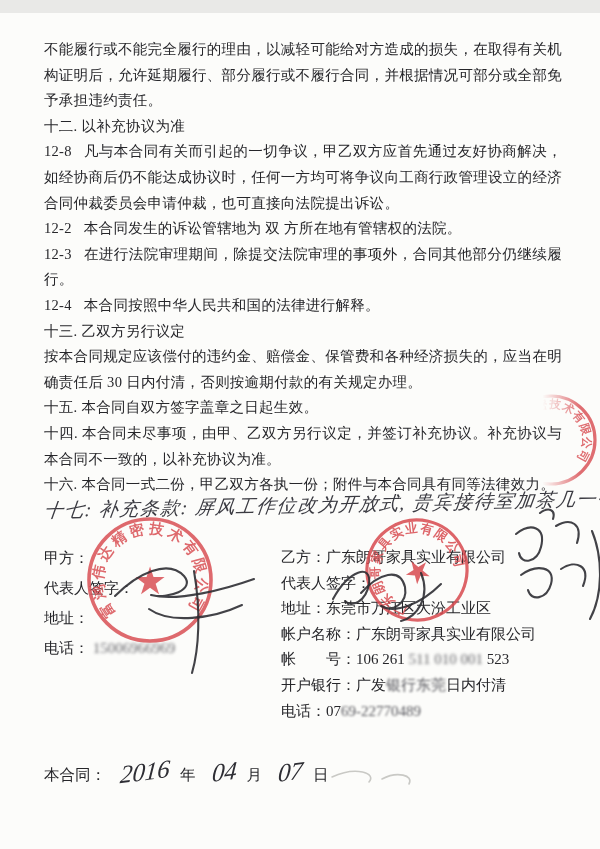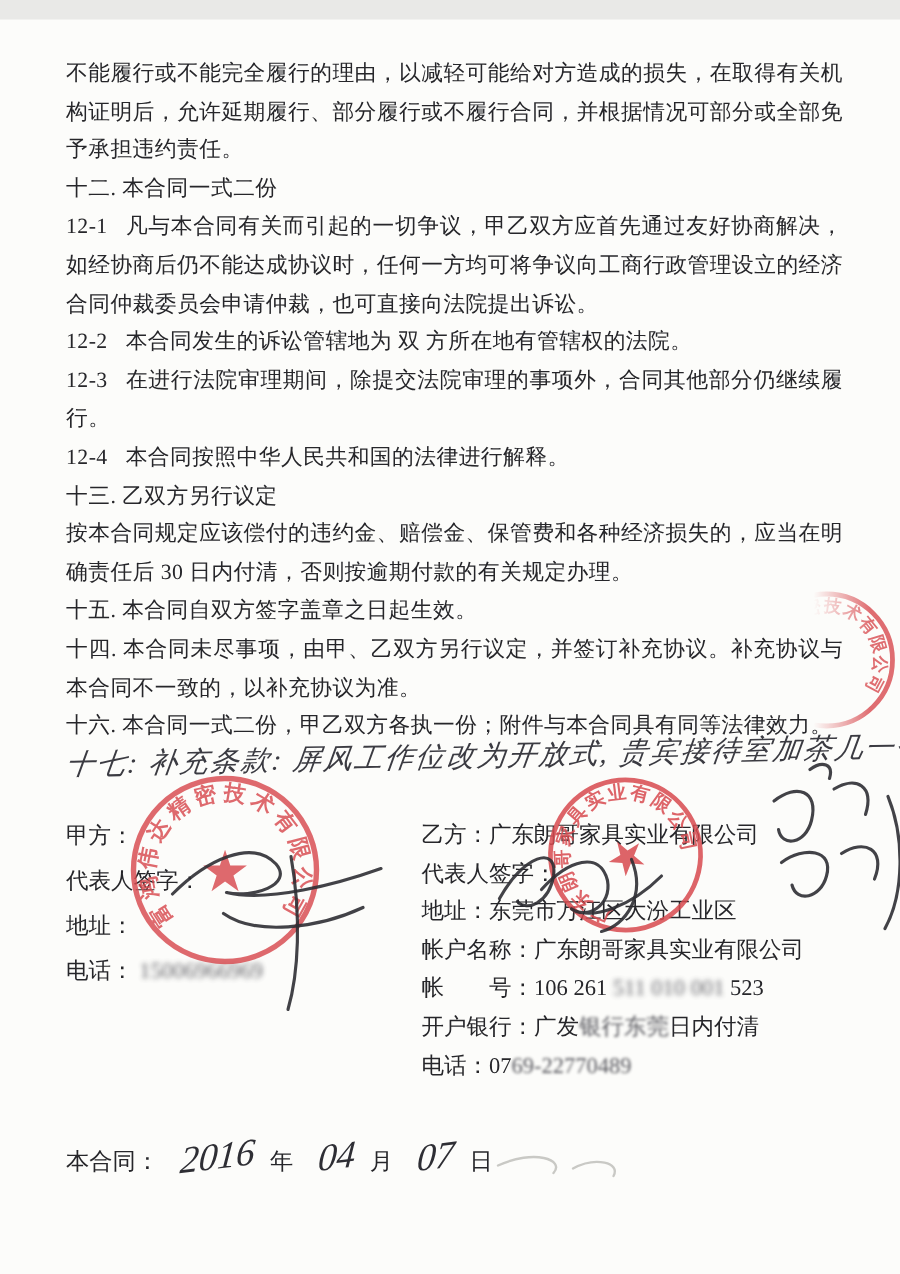--- a/index.html
+++ b/index.html
@@ -44,22 +44,22 @@
   .sig { fill:none; stroke:#2d2d33; stroke-width:2.1; stroke-linecap:round; stroke-linejoin:round; opacity:0.9; }
   .pencil { fill:none; stroke:#c9c9c5; stroke-width:1.6; stroke-linecap:round; }
 </style>
 </head>
 <body>
 
 <div class="page">
 
   <div class="body-text">
     <p>不能履行或不能完全履行的理由，以减轻可能给对方造成的损失，在取得有关机构证明后，允许延期履行、部分履行或不履行合同，并根据情况可部分或全部免予承担违约责任。</p>
-    <p>十二. 本合同一式二份</p>
-    <p><span class="num">12-1</span><span>凡与本合同有关而引起的一切争议，甲乙双方应首先通过友好协商解决，如经协商后仍不能达成协议时，任何一方均可将争议向工商行政管理设立的经济合同仲裁委员会申请仲裁，也可直接向法院提出诉讼。</span></p>
+    <p>十二. 以补充协议为准</p>
+    <p><span class="num">12-8</span><span>凡与本合同有关而引起的一切争议，甲乙双方应首先通过友好协商解决，如经协商后仍不能达成协议时，任何一方均可将争议向工商行政管理设立的经济合同仲裁委员会申请仲裁，也可直接向法院提出诉讼。</span></p>
     <p><span class="num">12-2</span><span>本合同发生的诉讼管辖地为 双 方所在地有管辖权的法院。</span></p>
     <p><span class="num">12-3</span><span>在进行法院审理期间，除提交法院审理的事项外，合同其他部分仍继续履行。</span></p>
     <p><span class="num">12-4</span><span>本合同按照中华人民共和国的法律进行解释。</span></p>
     <p>十三.  乙双方另行议定</p>
     <p>按本合同规定应该偿付的违约金、赔偿金、保管费和各种经济损失的，应当在明确责任后 30 日内付清，否则按逾期付款的有关规定办理。</p>
     <p>十五. 本合同自双方签字盖章之日起生效。</p>
     <p>十四. 本合同未尽事项，由甲、乙双方另行议定，并签订补充协议。补充协议与本合同不一致的，以补充协议为准。</p>
     <p>十六. 本合同一式二份，甲乙双方各执一份；附件与本合同具有同等法律效力。</p>
     <p class="hw17">十七: 补充条款: 屏风工作位改为开放式, 贵宾接待室加茶几一个.</p>
   </div>

